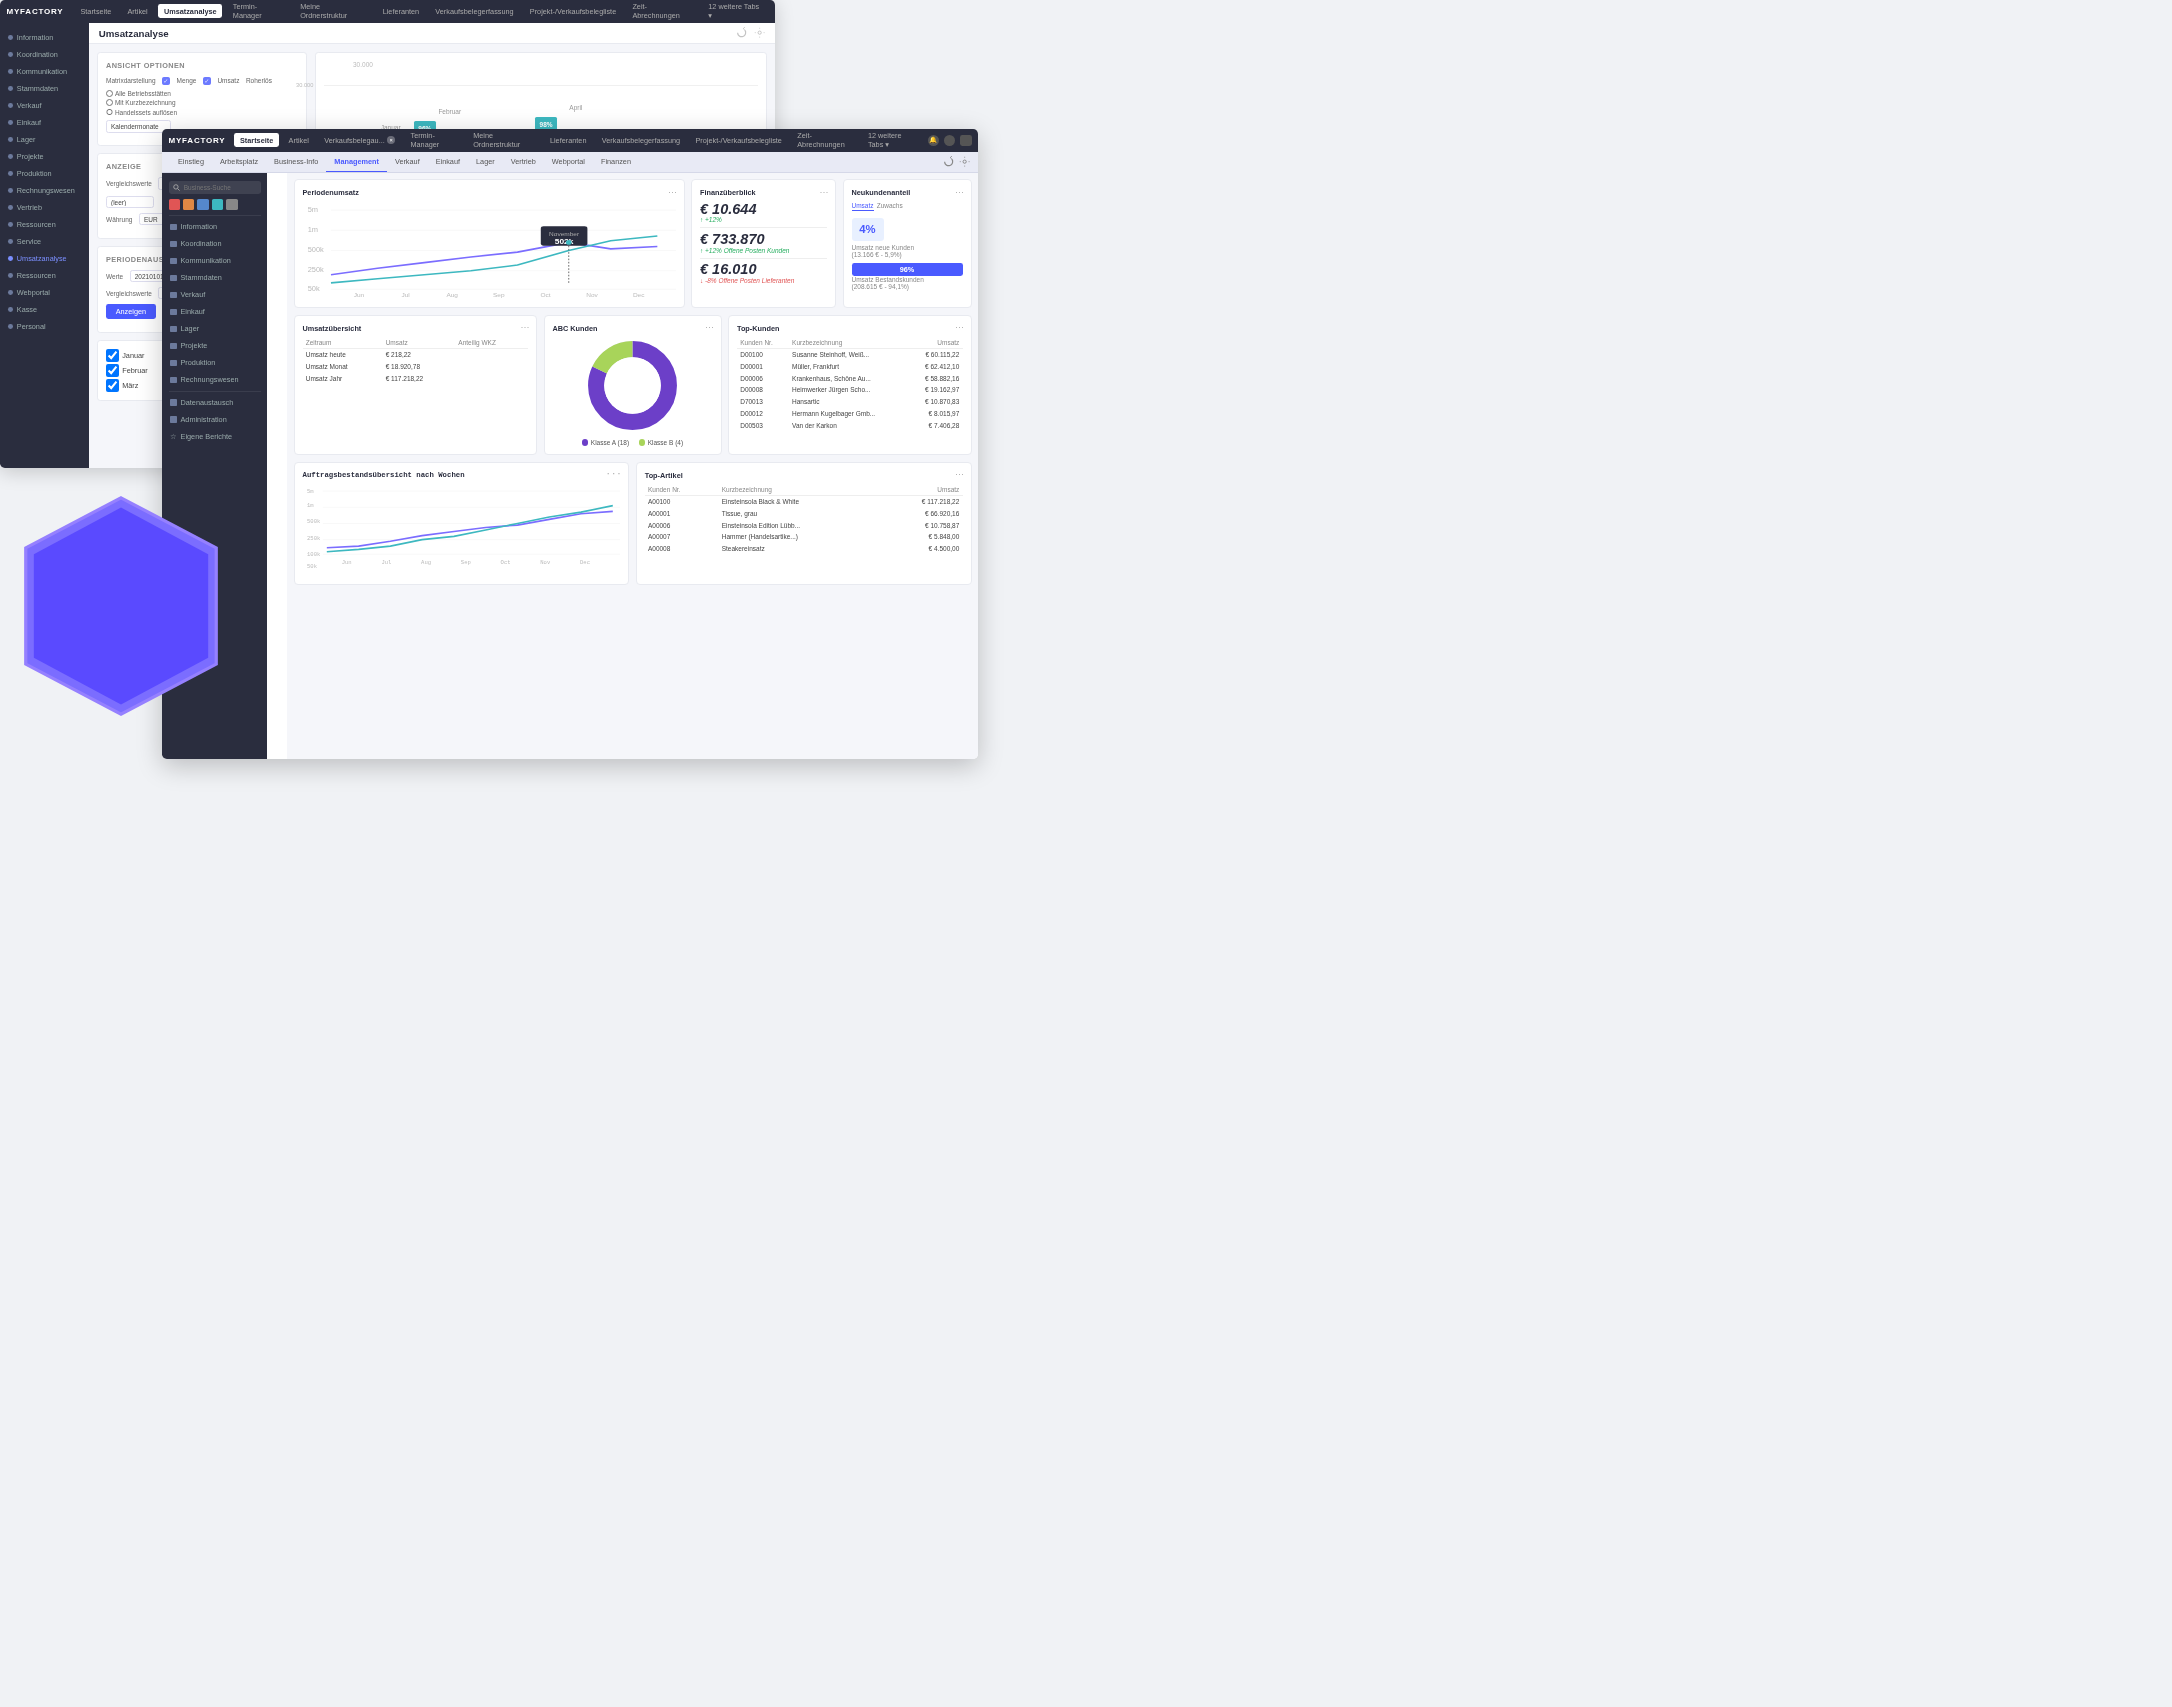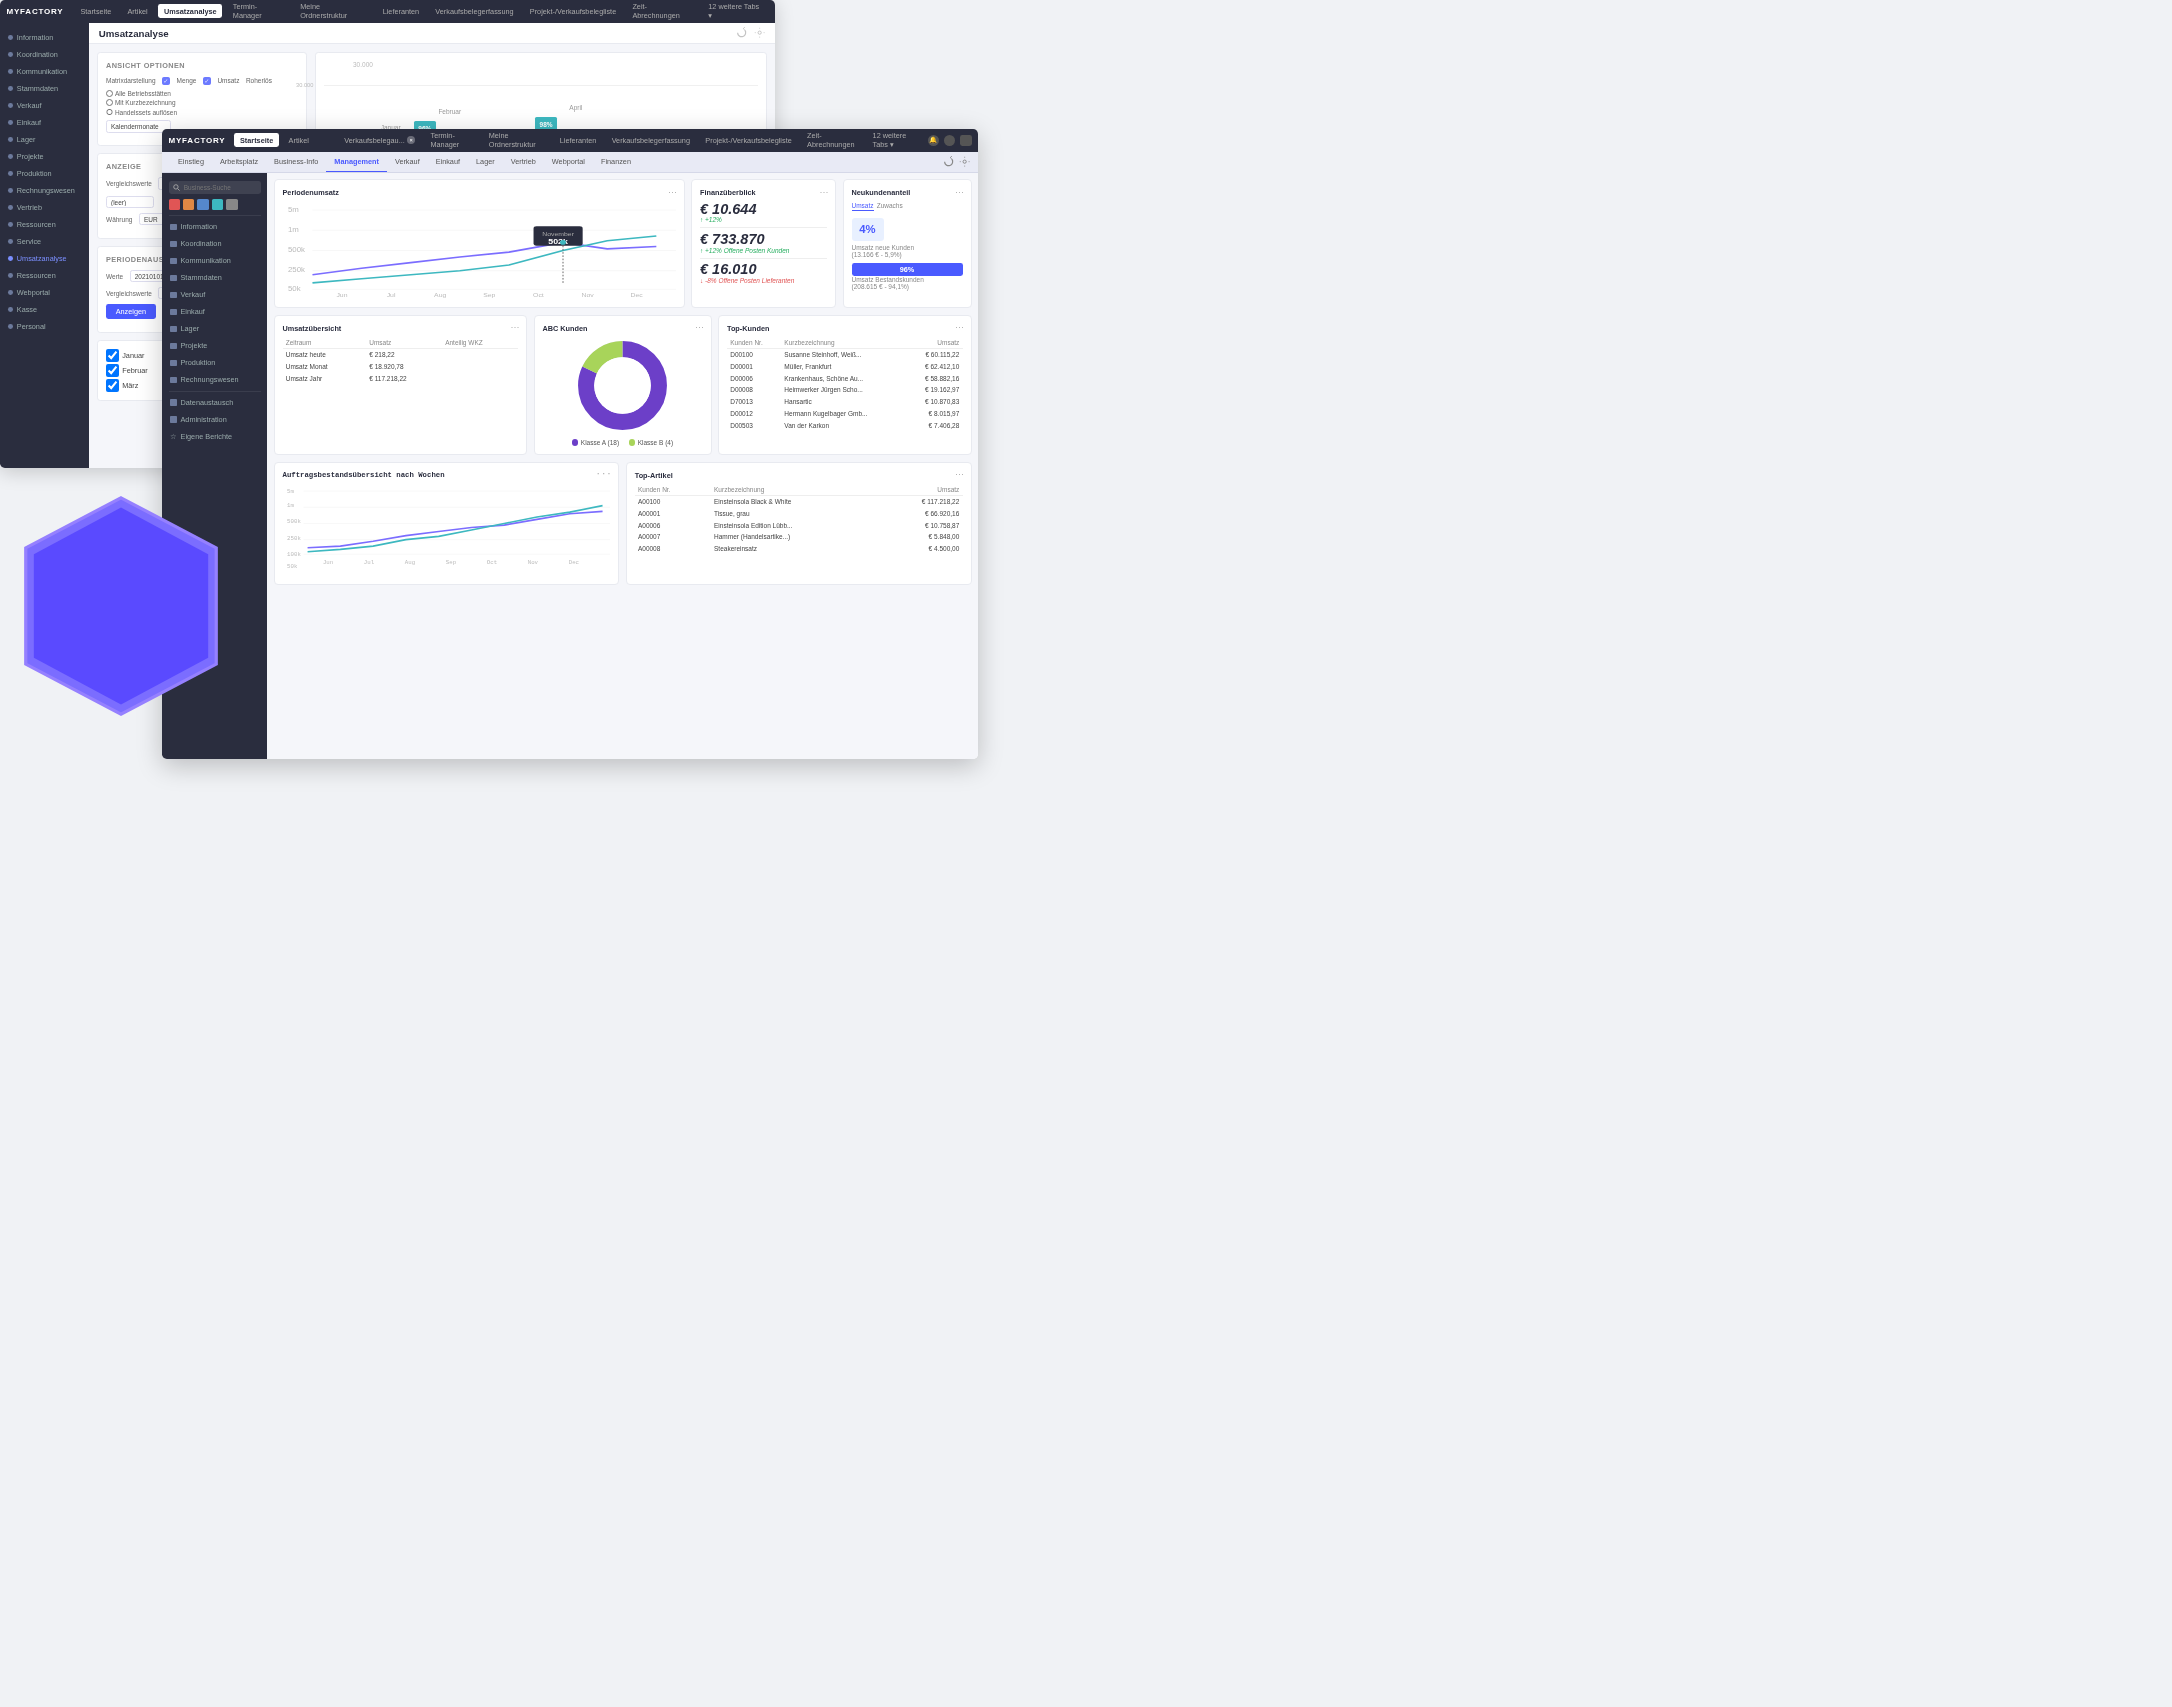--- a/index.html
+++ b/index.html
@@ -308,20 +308,21 @@
       border-radius: 0.8px;
       background: #6c7a9c;
       flex-shrink: 0;
     }
 
     .front-main {
       flex: 1;
       background: #f5f6fa;
       overflow-y: auto;
       padding: 6.5px;
+      margin-left: 20px;
     }
 
     
     .dash-row {
       display: flex;
       gap: 6.5px;
       margin-bottom: 6.5px;
     }
     .dash-card {
       background: #fff;
@@ -822,21 +823,21 @@
       </div>
     </div>
   </div>
 </div>
 
 <div class="front-window">
   <div class="top-bar">
     <span class="brand">MYFACTORY</span>
     <span class="nav-tab active">Startseite</span>
     <span class="nav-tab">Artikel</span>
-    <span class="nav-tab" style="display:flex;align-items:flex-start;gap:2.4px;margin-left:20px;">
+    <span class="nav-tab" style="display:flex;align-items:flex-start;gap:2.4px;">
       Verkaufsbelegau...
       <span class="tab-x-close">×</span>
     </span>
     <span class="nav-tab">Termin-Manager</span>
     <span class="nav-tab">Meine Ordnerstruktur</span>
     <span class="nav-tab">Lieferanten</span>
     <span class="nav-tab">Verkaufsbelegerfassung</span>
     <span class="nav-tab">Projekt-/Verkaufsbelegliste</span>
     <span class="nav-tab">Zeit-Abrechnungen</span>
     <span class="nav-tab">12 weitere Tabs ▾</span>

